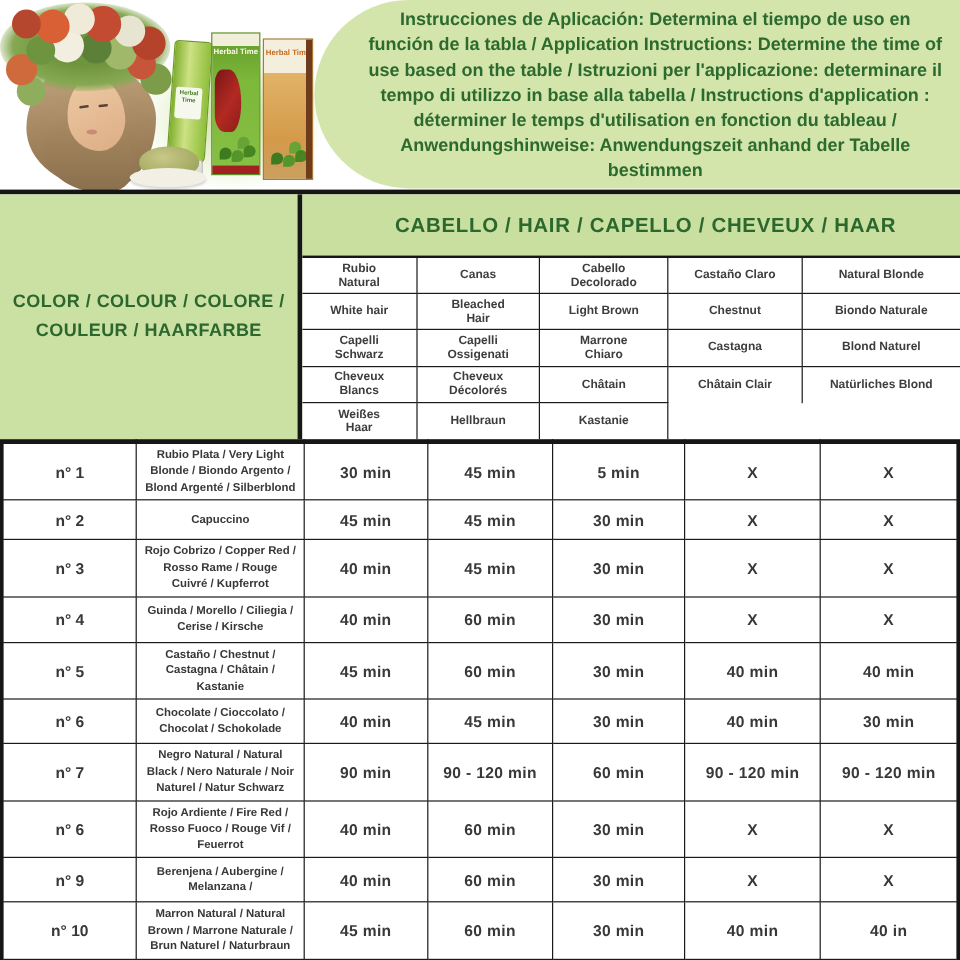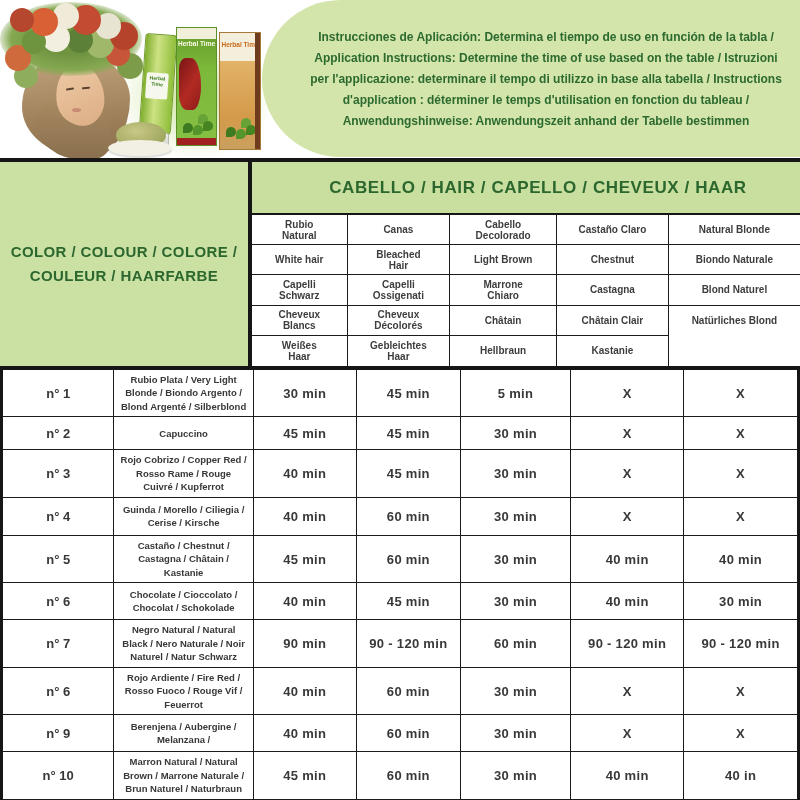--- a/index.html
+++ b/index.html
@@ -7,21 +7,21 @@
         font-family:"Liberation Sans", sans-serif;}
 
   
   .hero{position:absolute;left:0;top:0;width:800px;height:158px;background:#fff;}
 
   .instructions{position:absolute;left:262px;top:0;width:538px;height:157px;
     background:#d3e5ab;border-radius:82px 0 0 82px;box-sizing:border-box;
     display:flex;align-items:center;justify-content:center;
     padding:10px 14px 8px 44px;}
   .instructions p{margin:0;text-align:center;color:#2d6a2f;font-weight:bold;
-    font-size:12px;line-height:21px;}
+    font-size:15px;line-height:21px;}
 
   .glow{position:absolute;left:115px;top:35px;width:160px;height:125px;
     background:radial-gradient(ellipse at center,rgba(200,224,150,.95),rgba(200,224,150,0) 70%);}
 
   
   .photo{position:absolute;left:0;top:0;width:150px;height:158px;}
   .hair{position:absolute;left:22px;top:52px;width:108px;height:106px;
     background:linear-gradient(175deg,#bda079 10%,#9a7d57 70%,#8a6f4e);
     border-radius:46% 54% 38% 62%/52% 44% 56% 48%;}
   .hair2{position:absolute;left:36px;top:100px;width:74px;height:60px;
@@ -185,21 +185,20 @@
         <div class="hg-cell">Capelli Ossigenati</div>
         <div class="hg-cell">Marrone Chiaro</div>
         <div class="hg-cell">Castagna</div>
         <div class="hg-cell">Blond Naturel</div>
         <div class="hg-cell">Cheveux Blancs</div>
         <div class="hg-cell">Cheveux Décolorés</div>
         <div class="hg-cell">Châtain</div>
         <div class="hg-cell">Châtain Clair</div>
         <div class="hg-cell">Natürliches Blond</div>
         <div class="hg-cell">Weißes Haar</div>
-        <div class="hg-cell">Gebleichtes Haar</div>
         <div class="hg-cell">Hellbraun</div>
         <div class="hg-cell">Kastanie</div>
       </div>
     </div>
   </div>
 
   <table class="body-table">
     <colgroup>
       <col style="width:14.1%">
         <col style="width:17.5%">

